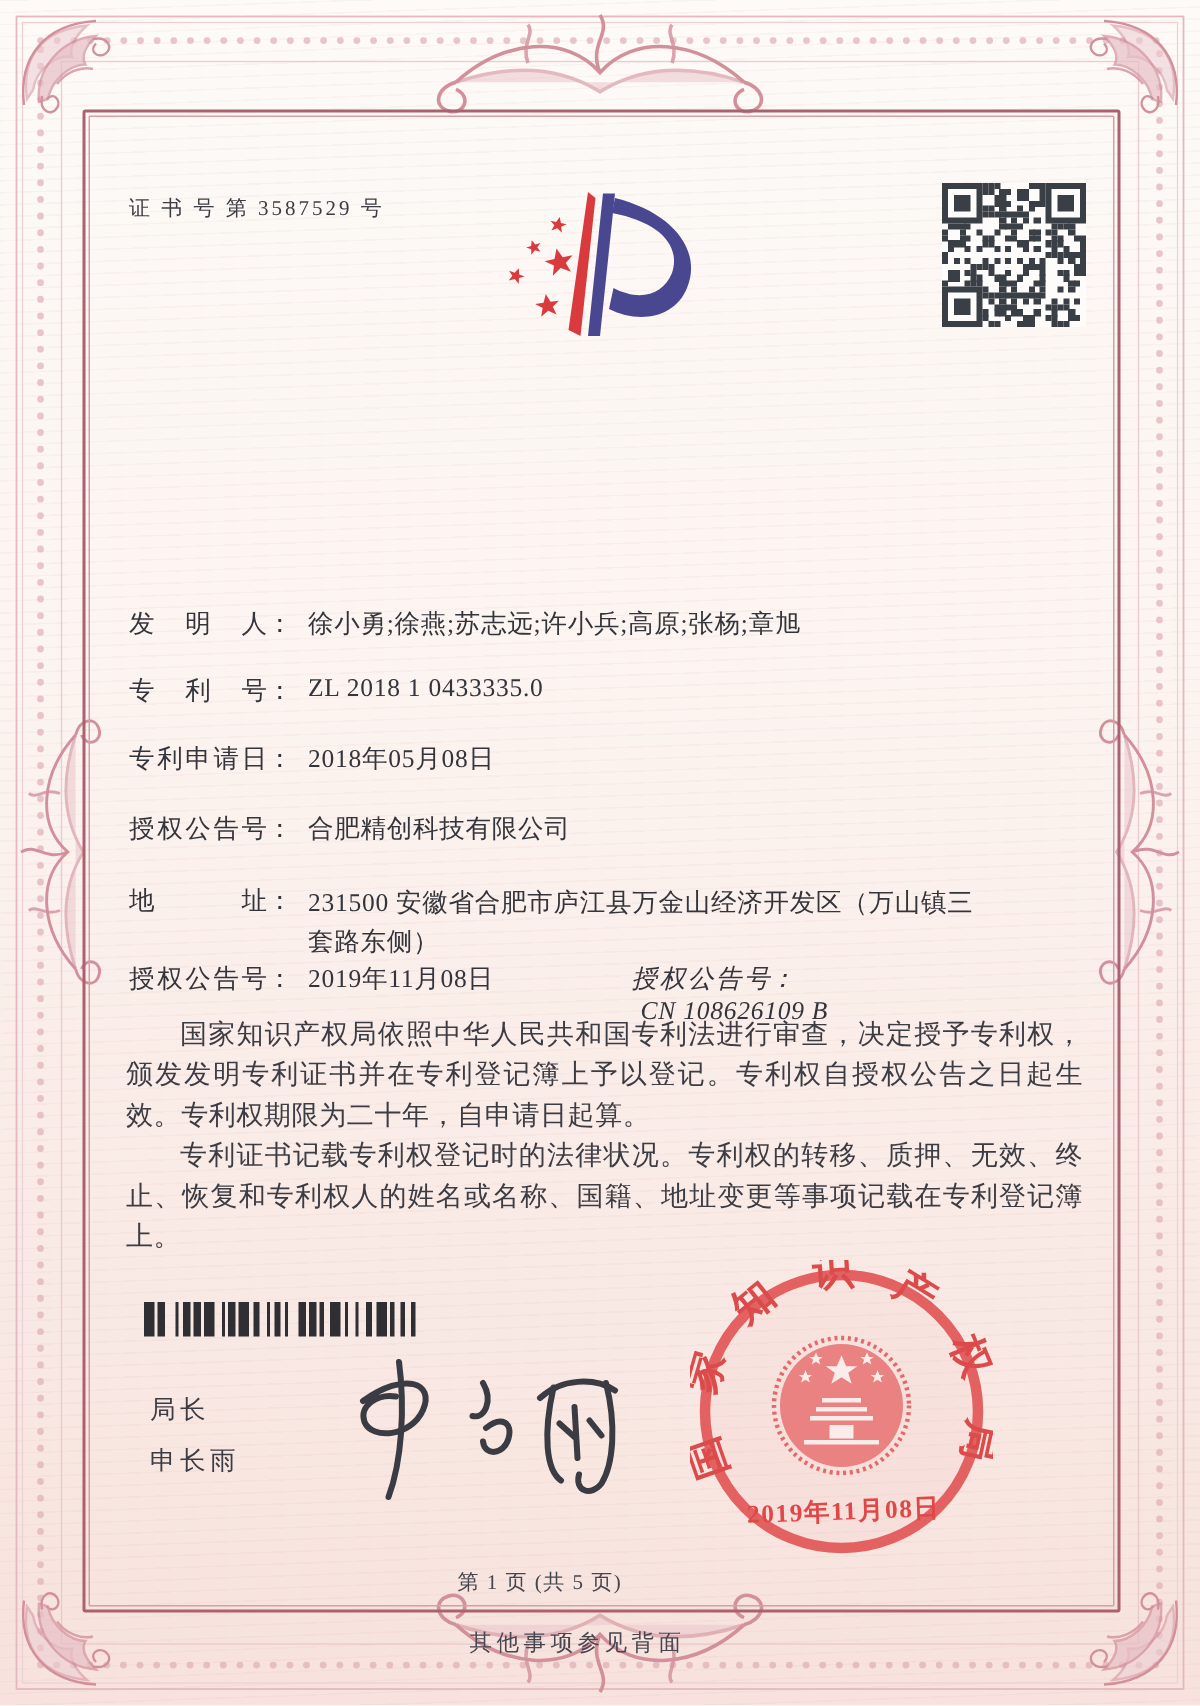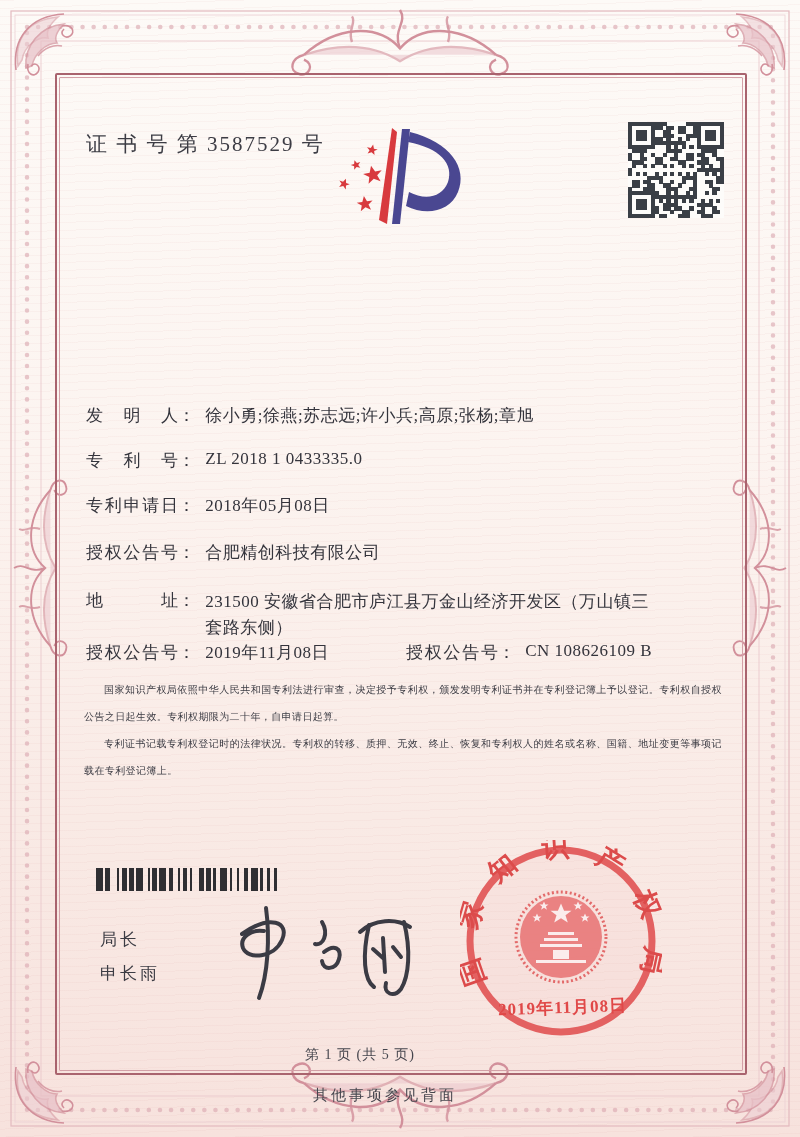--- a/index.html
+++ b/index.html
@@ -12,38 +12,38 @@
     color:#3a3a42;
   }
   svg{display:block;}
   .abs{position:absolute;}
   .lace{position:absolute;left:0;top:0;pointer-events:none;}
   .frame{
     position:absolute;left:55px;top:73px;width:688px;height:998px;
     border:2px solid #a9636e;border-radius:2px;
   }
   .frame-inner{position:absolute;inset:2px;border:1px solid #d3a0a7;border-radius:1px;}
-  .cert-no{position:absolute;left:86px;top:130px;font-size:21px;letter-spacing:2px;color:#3c3c44;}
+  .cert-no{position:absolute;left:86px;top:130px;font-size:14px;letter-spacing:2px;color:#3c3c44;}
   .title{
     position:absolute;left:0;top:246px;width:800px;margin:0;text-align:center;
     font-size:40px;font-weight:600;color:#3d3d45;letter-spacing:0.62em;padding-left:0.62em;box-sizing:border-box;
   }
   .field-row{position:absolute;left:86px;width:640px;font-size:17px;color:#34343c;}
   .field-label{
     display:inline-block;width:92px;vertical-align:top;
     text-align:justify;text-align-last:justify;-moz-text-align-last:justify;
   }
   .colon{display:inline-block;vertical-align:top;}
   .field-value{display:inline-block;vertical-align:top;width:505px;margin-left:6px;letter-spacing:0.5px;}
   .field-value.addr{width:452px;line-height:26px;}
-  .grant-pair{position:absolute;left:320px;top:0;}
+  .grant-pair{position:absolute;left:335px;top:0;font-style:italic;}
   .grant-pair .field-label{width:92px;}
   .grant-pair .field-value{width:200px;}
   .paragraphs{position:absolute;left:84px;top:676px;width:638px;}
-  .paragraphs p{margin:0;text-indent:2em;text-align:justify;font-size:10px;line-height:27px;color:#3c3c44;letter-spacing:0.4px;}
+  .paragraphs p{margin:0;text-indent:2em;text-align:justify;font-size:18px;line-height:27px;color:#3c3c44;letter-spacing:0.4px;}
   .barcode{position:absolute;left:96px;top:868px;height:23px;display:flex;align-items:stretch;}
   .barcode span{display:block;height:100%;}
   .director-title{position:absolute;left:100px;top:928px;font-size:17px;letter-spacing:3px;color:#3c3c44;}
   .director-name{position:absolute;left:100px;top:962px;font-size:17px;letter-spacing:3px;color:#3c3c44;}
   .signature{position:absolute;left:222px;top:902px;}
   .seal{position:absolute;left:460px;top:840px;}
   .seal-date{
     position:absolute;left:480px;top:996px;width:165px;text-align:center;
     color:#e04848;font-weight:bold;font-size:17px;letter-spacing:1px;transform:rotate(-2deg);
   }

